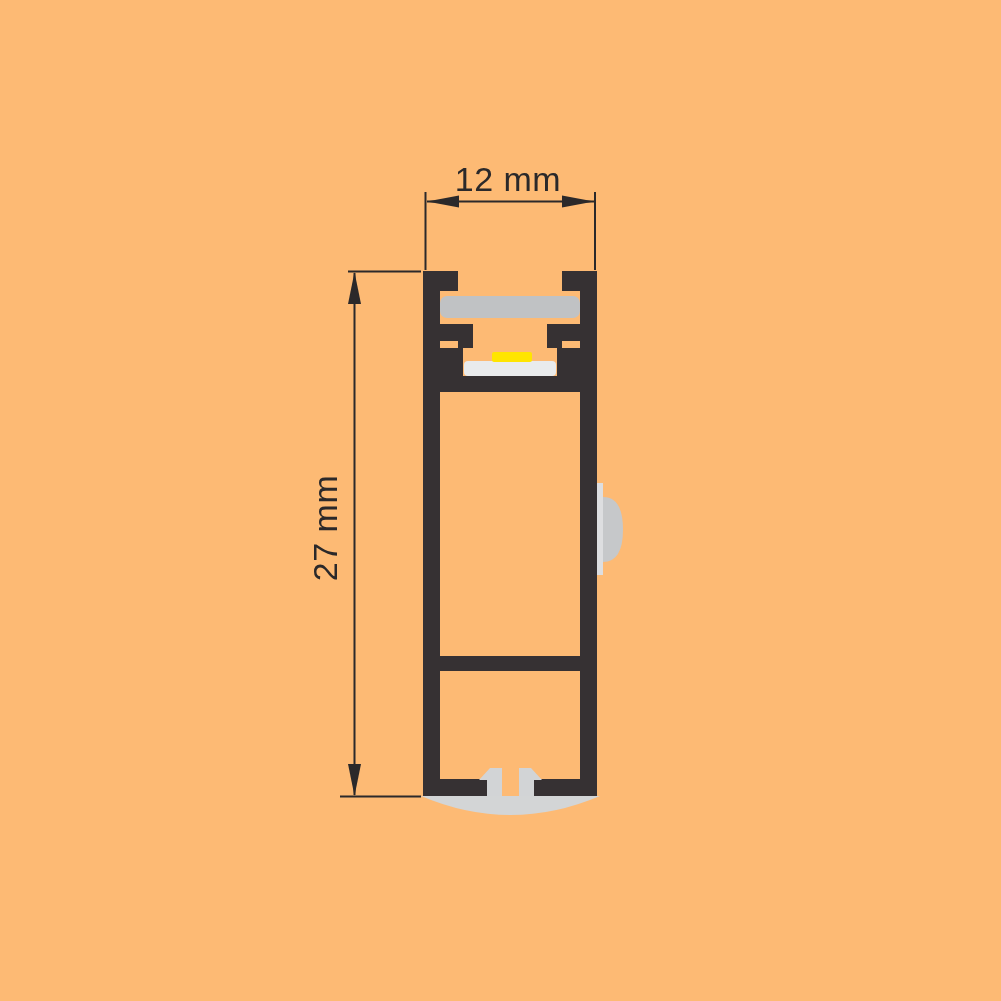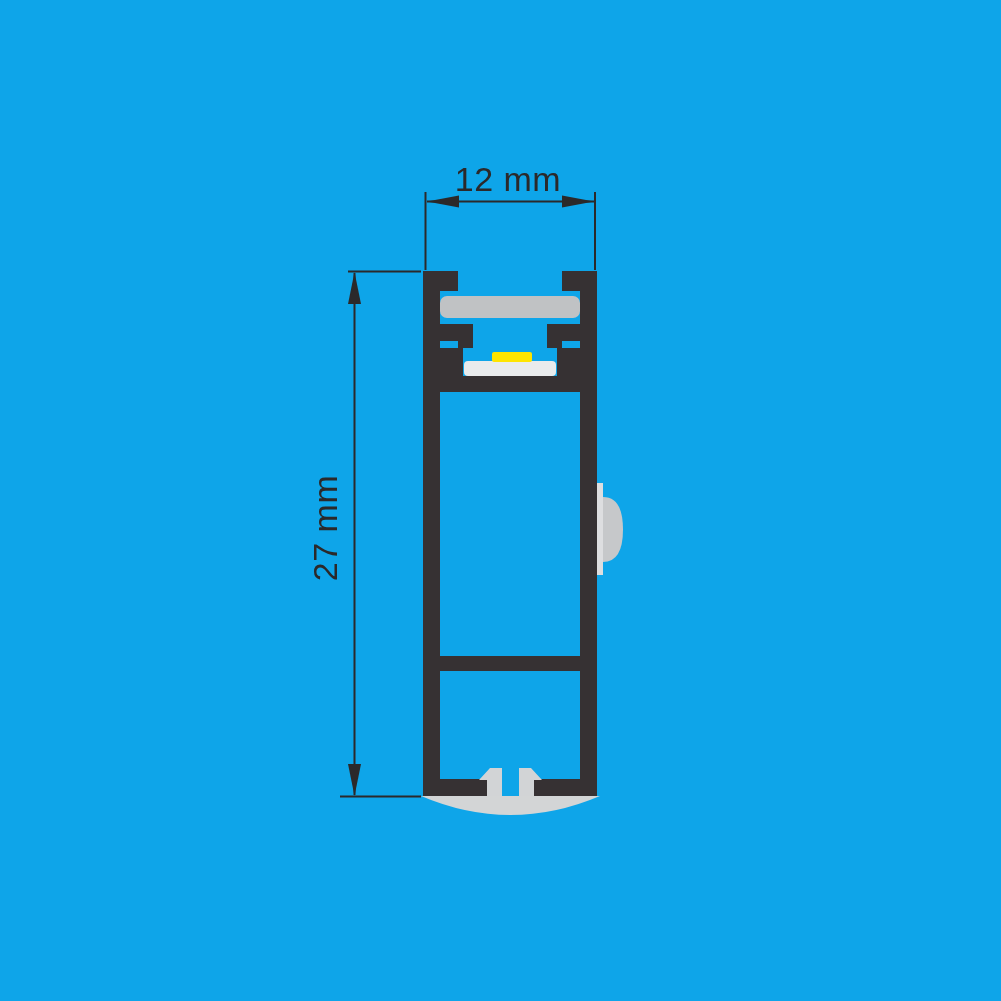--- a/index.html
+++ b/index.html
@@ -8,21 +8,21 @@
     background: #ffffff;
     width: 1001px;
     height: 1001px;
     overflow: hidden;
     font-family: "Liberation Sans", sans-serif;
   }
   .stage {
     position: relative;
     width: 1001px;
     height: 1001px;
-    background: #0ea5e9;
+    background: #fdba74;
   }
   svg { display: block; }
   text.dim-label {
     font-family: "Liberation Sans", sans-serif;
     font-size: 34px;
     letter-spacing: 0.5px;
   }
 </style>
 </head>
 <body>

